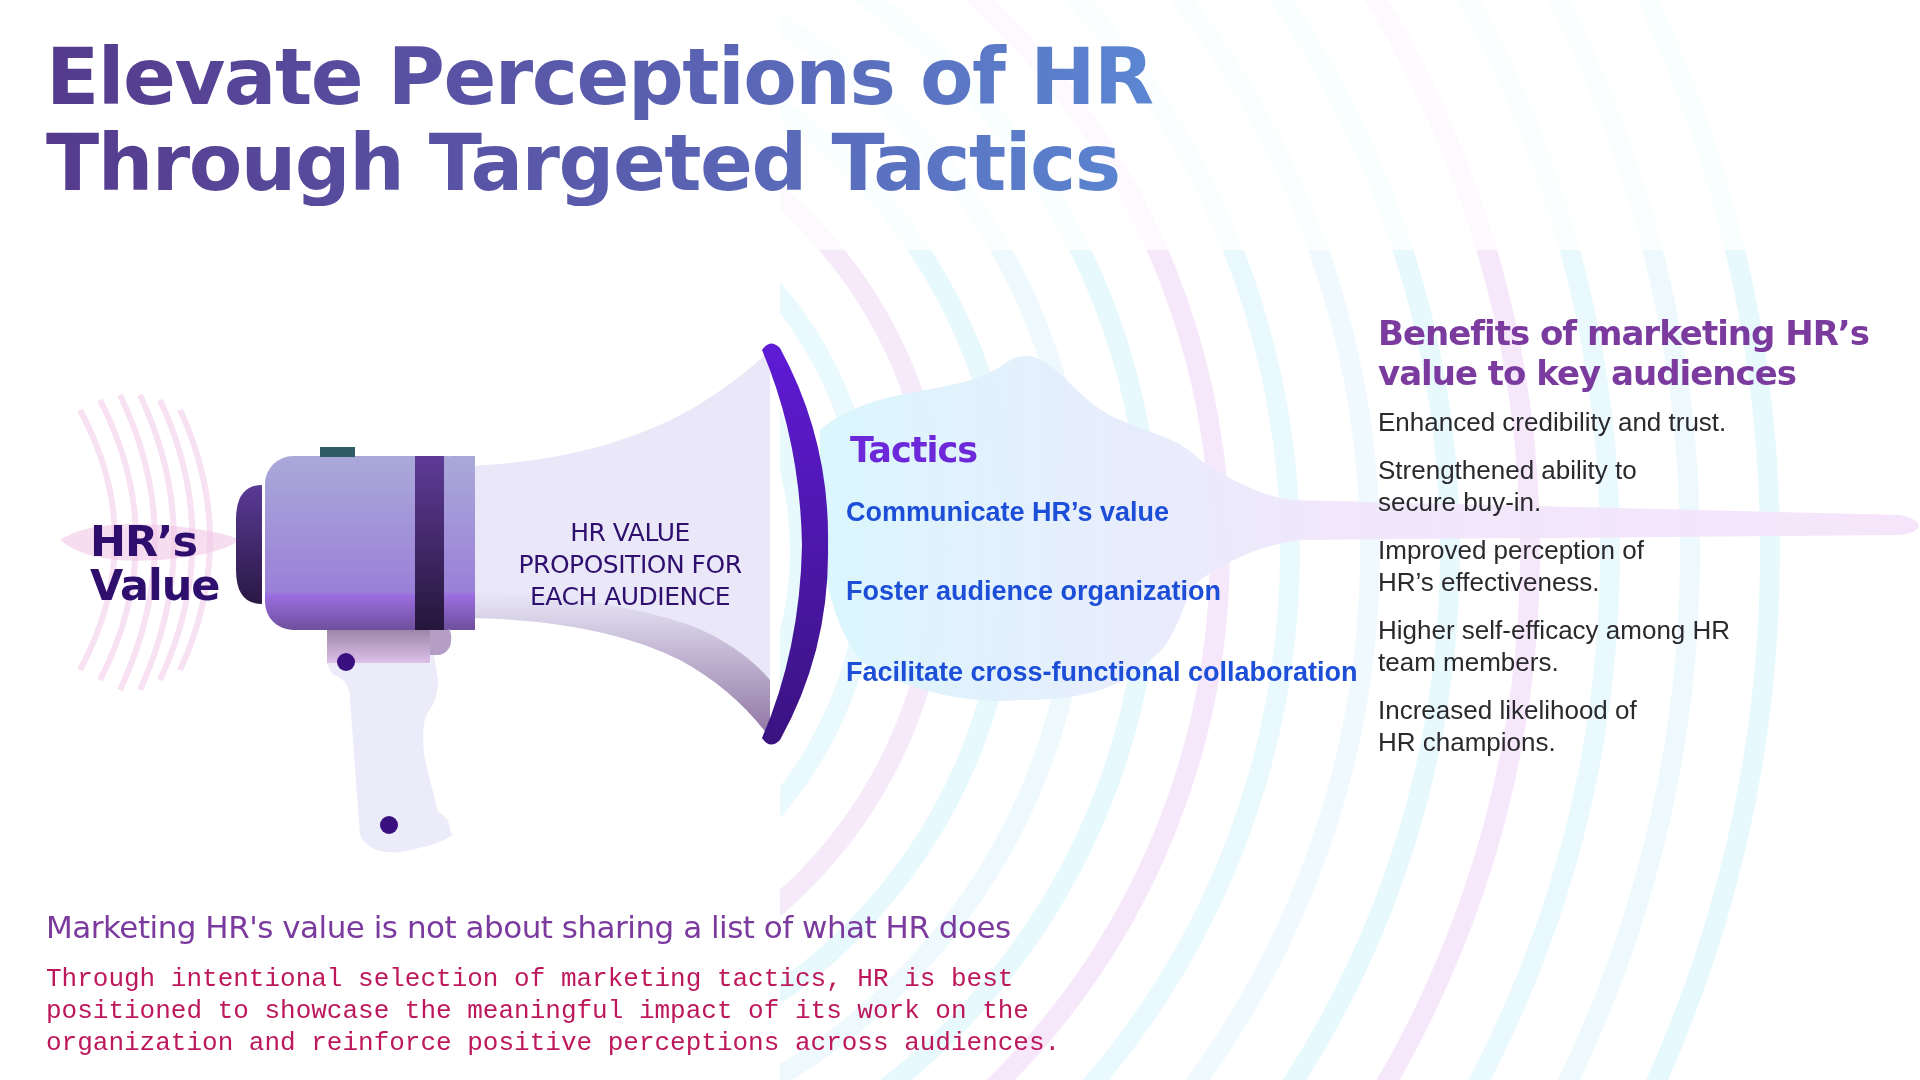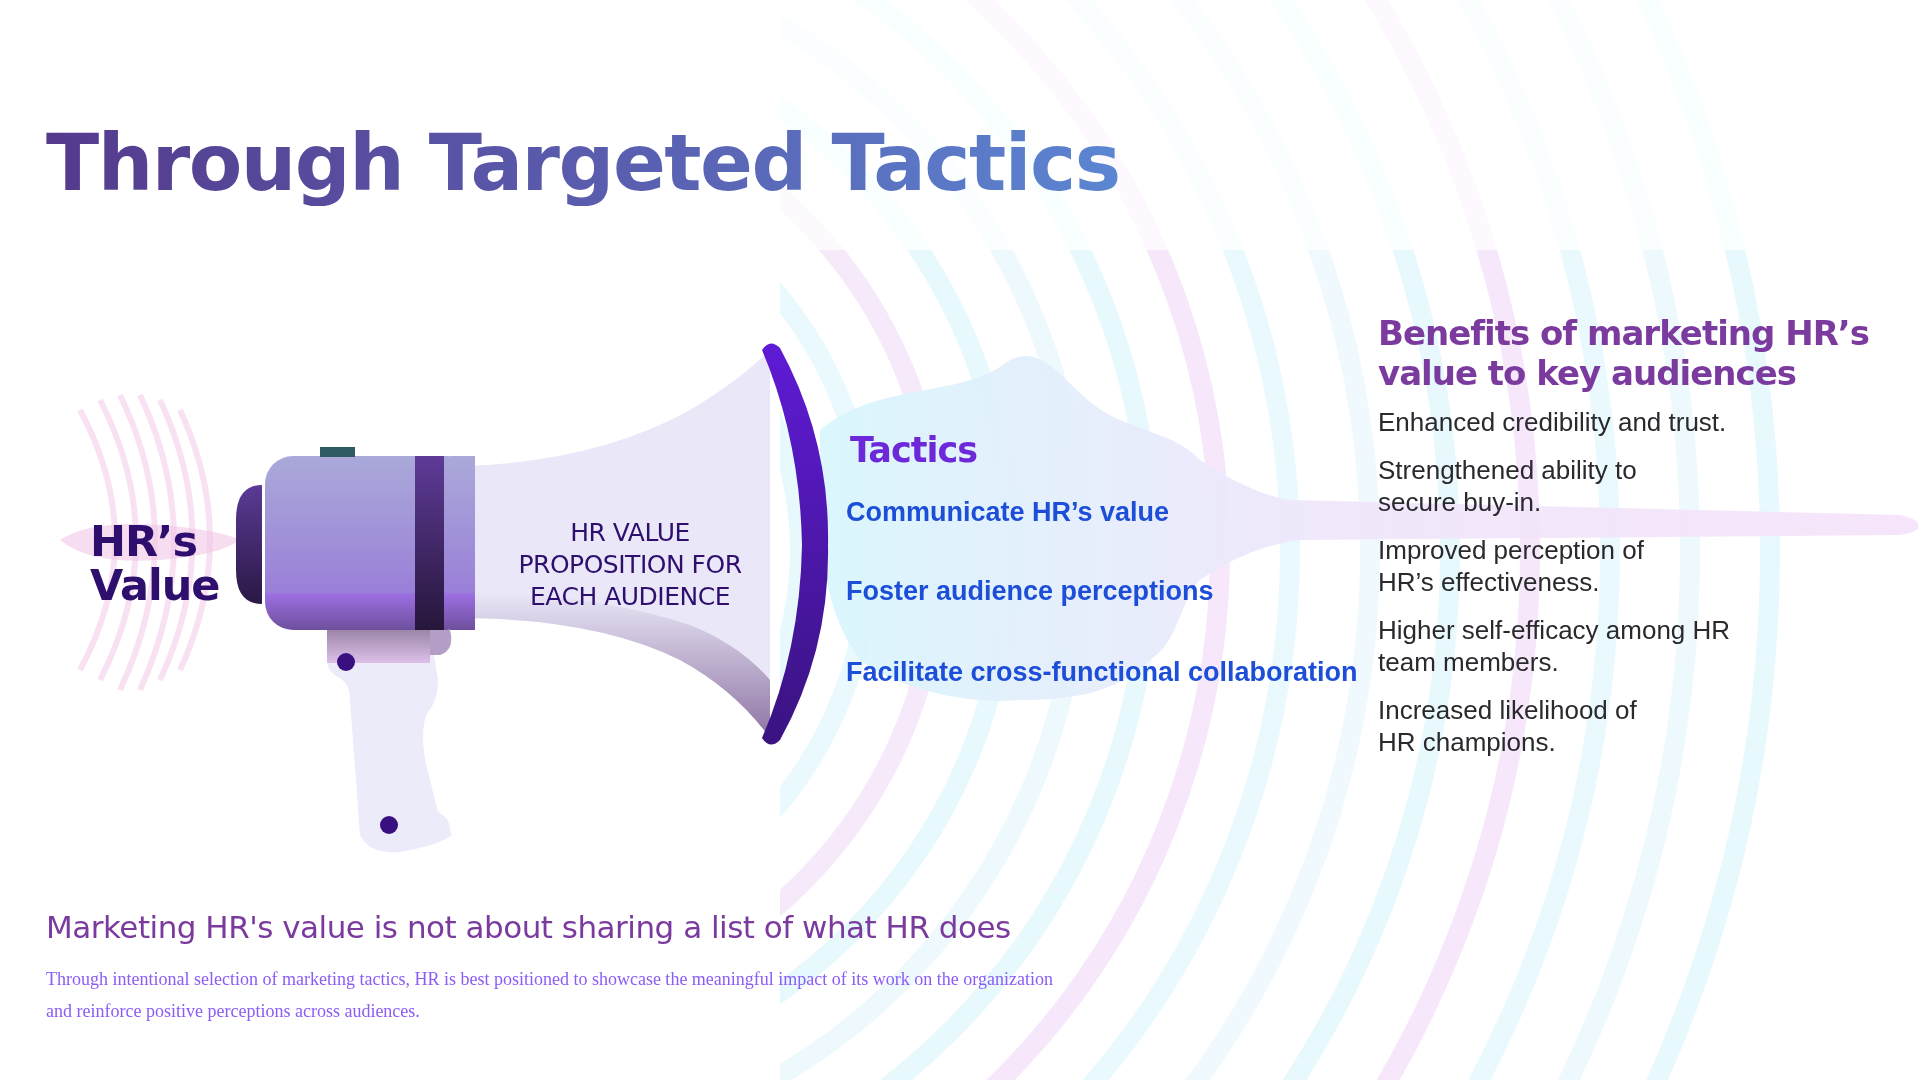--- a/index.html
+++ b/index.html
@@ -9,21 +9,21 @@
   .title { left:46px; top:34px; font-family:"DejaVu Sans", sans-serif; font-weight:bold; font-size:78px; line-height:86px; letter-spacing:-1.5px; margin:0;
            background:linear-gradient(90deg,#553a8c 0%,#5a5fb0 55%,#5b86d2 100%); -webkit-background-clip:text; background-clip:text; color:transparent; }
   .hrs-value { left:90px; top:492px; font-family:"DejaVu Sans", sans-serif; font-weight:bold; font-size:43px; line-height:44px; color:#2e0f6e; letter-spacing:-1px; }
   .bell-text { left:480px; top:490px; width:300px; text-align:center; font-family:"DejaVu Sans", sans-serif; font-size:25px; line-height:32px; color:#2e0f6e; letter-spacing:-0.5px; }
   .tactics-title { left:850px; top:403px; font-family:"DejaVu Sans", sans-serif; font-weight:bold; font-size:35px; color:#6d28d9; letter-spacing:-1px; }
   .tactic { left:846px; font-family:"Liberation Sans", sans-serif; font-weight:bold; font-size:27px; color:#1d4ed8; white-space:nowrap; }
   .benefits-title { left:1378px; top:286px; font-family:"DejaVu Sans", sans-serif; font-weight:bold; font-size:34px; line-height:40px; color:#7b3a9e; letter-spacing:-1px; width:540px; }
   .benefits-list { left:1378px; top:390px; margin:0; padding:0; list-style:none; width:520px; }
   .benefits-list li { font-family:"Liberation Sans", sans-serif; font-size:26px; line-height:32px; color:#2a2a2e; margin-bottom:10px; white-space:pre-line;margin-top:16px; }
   .footer-title { left:46px; top:882px; font-family:"DejaVu Sans", sans-serif; font-size:31px; color:#7b3a9e; letter-spacing:-0.5px;text-align:right; }
-  .footer-body { left:46px; top:936px; width:1030px; font-family:Liberation Serif, serif; font-size:18px; line-height:32px; color:#8b5cf6; }
+  .footer-body { left:46px; top:936px; width:1030px; font-family:Liberation Mono, monospace; font-size:26px; line-height:32px; color:#be185d; }
 </style>
 </head>
 <body>
 
 <svg id="bg-svg" viewBox="0 0 1920 1080" xmlns="http://www.w3.org/2000/svg">
   <defs>
     <linearGradient id="blobGrad" x1="0" y1="0" x2="1" y2="0">
       <stop offset="0" stop-color="#d9f6fd"></stop>
       <stop offset="0.45" stop-color="#efe6fb"></stop>
       <stop offset="1" stop-color="#f6e4fa"></stop>
@@ -100,38 +100,38 @@
   <path d="M262,485 Q236,485 236,520 L236,570 Q236,604 262,604 Z" fill="url(#capGrad)"></path>
   <rect x="265" y="456" width="210" height="174" rx="28" ry="28" fill="url(#bodyGrad)"></rect>
   <rect x="450" y="456" width="25" height="174" fill="url(#bodyGrad)"></rect>
   <rect x="415" y="456" width="29" height="174" fill="url(#bandGrad)"></rect>
   <rect x="320" y="447" width="35" height="10" fill="#2f5b64"></rect>
 
   <path d="M762,350 Q770,338 780,348 Q830,440 828,545 Q830,650 780,740 Q770,750 762,738 Q800,650 802,545 Q800,440 762,350 Z" fill="url(#rimGrad)"></path>
 </svg>
 
 <h1 class="abs title">
-  <br>
+  <span>Elevate Perceptions of HR</span><br>
   <span>Through Targeted Tactics</span>
 </h1>
 
 <div class="abs hrs-value">
   <span>HR’s</span><br>
   <span>Value</span>
 </div>
 
 <div class="abs bell-text">
   <div>HR VALUE</div>
   <div>PROPOSITION FOR</div>
   <div>EACH AUDIENCE</div>
 </div>
 
 <div class="abs tactics-title">Tactics</div>
 <div class="abs tactic" style="top:470px;">Communicate HR’s value</div>
-<div class="abs tactic" style="top:549px;">Foster audience perceptions</div>
+<div class="abs tactic" style="top:549px;">Foster audience organization</div>
 <div class="abs tactic" style="top:630px;">Facilitate cross-functional collaboration</div>
 
 <div class="abs benefits-title">
   <span>Benefits of marketing HR’s</span><br>
   <span>value to key audiences</span>
 </div>
 
 <ul class="abs benefits-list">
   <li>Enhanced credibility and trust.</li>
   <li>Strengthened ability to

